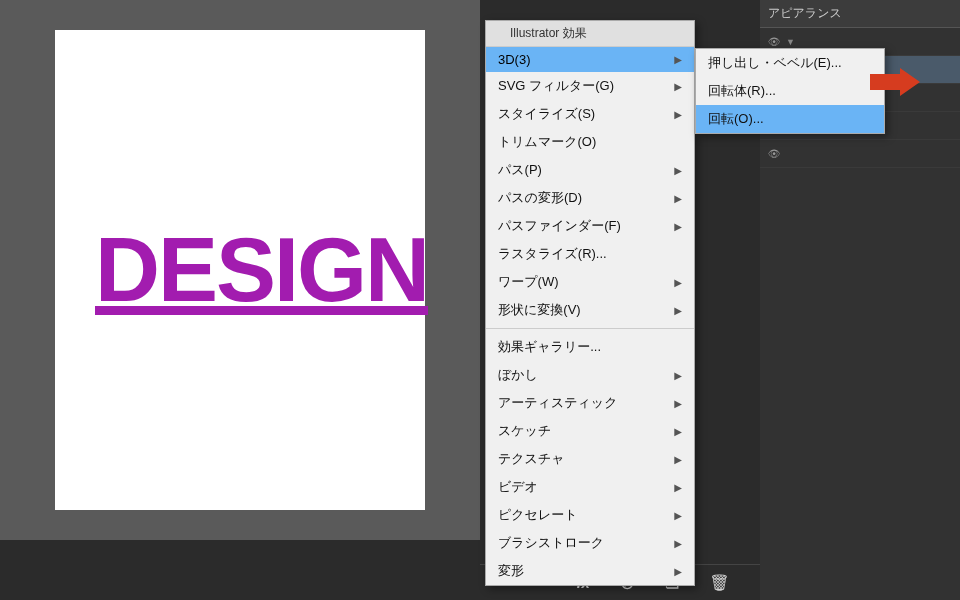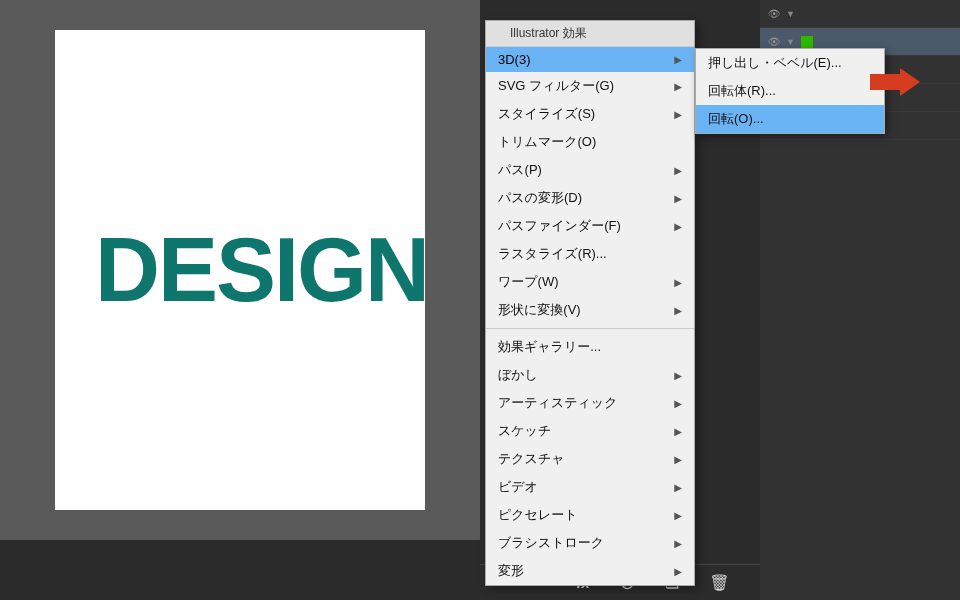--- a/index.html
+++ b/index.html
@@ -30,23 +30,24 @@
       height: 480px;
       background: #ffffff;
       display: flex;
       align-items: center;
       justify-content: flex-start;
       padding-left: 40px;
     }
     .design-text {
       font-size: 90px;
       font-weight: 900;
-      color: #0f766e;
+      color: #a21caf;
       letter-spacing: -2px;
       line-height: 1;
+      text-decoration: underline;
     }
 
     
     .right-panel {
       position: absolute;
       right: 0;
       top: 0;
       width: 200px;
       height: 600px;
       background: #323232;
@@ -212,20 +213,23 @@
 </head>
 <body>
 
 <div class="canvas-area">
   <div class="canvas-white">
     <span class="design-text">DESIGN</span>
   </div>
 </div>
 
 <div class="right-panel">
+  <div class="panel-header">
+    <span>アピアランス</span>
+  </div>
 
   <div class="layer-item">
     <span class="eye-icon">👁</span>
     <span class="arrow-icon">▼</span>
   </div>
   <div class="layer-item selected">
     <span class="eye-icon">👁</span>
     <span class="arrow-icon">▼</span>
     <span class="color-swatch"></span>
   </div>

